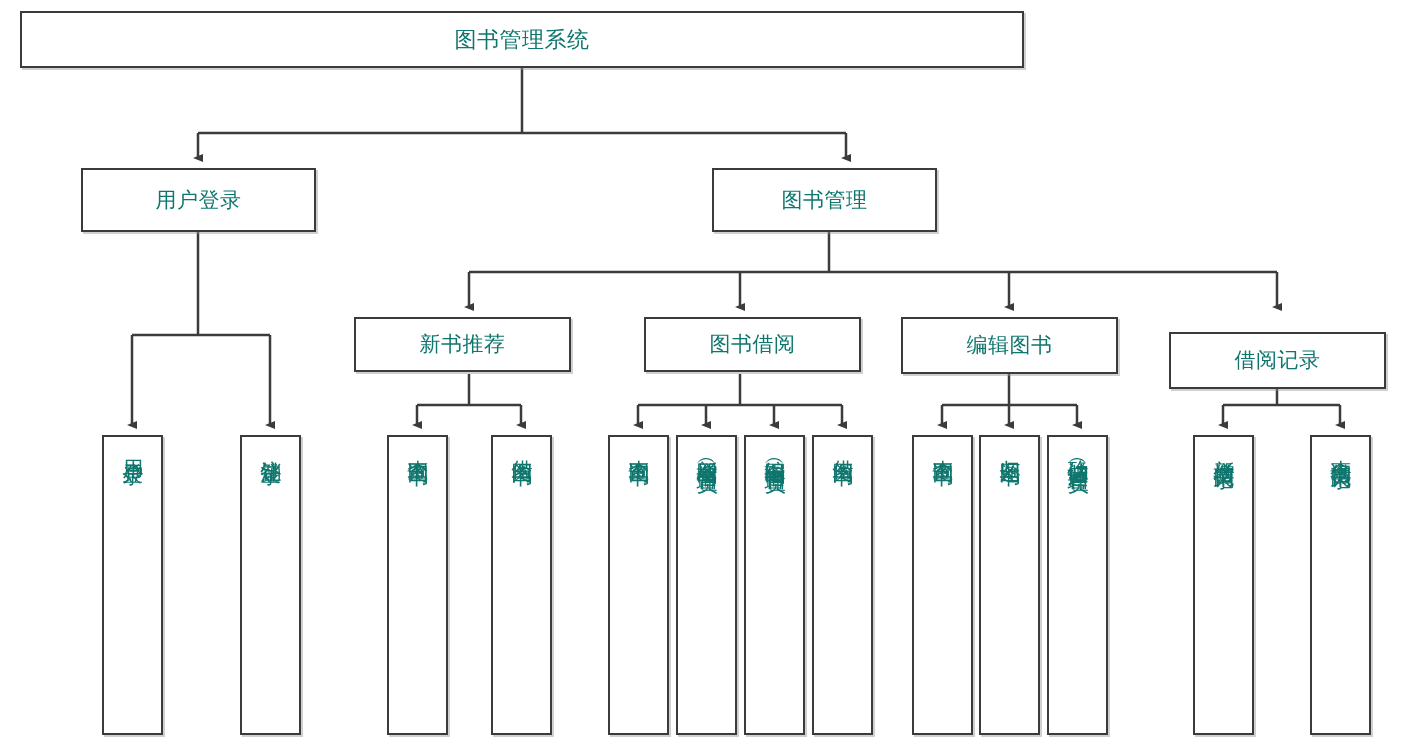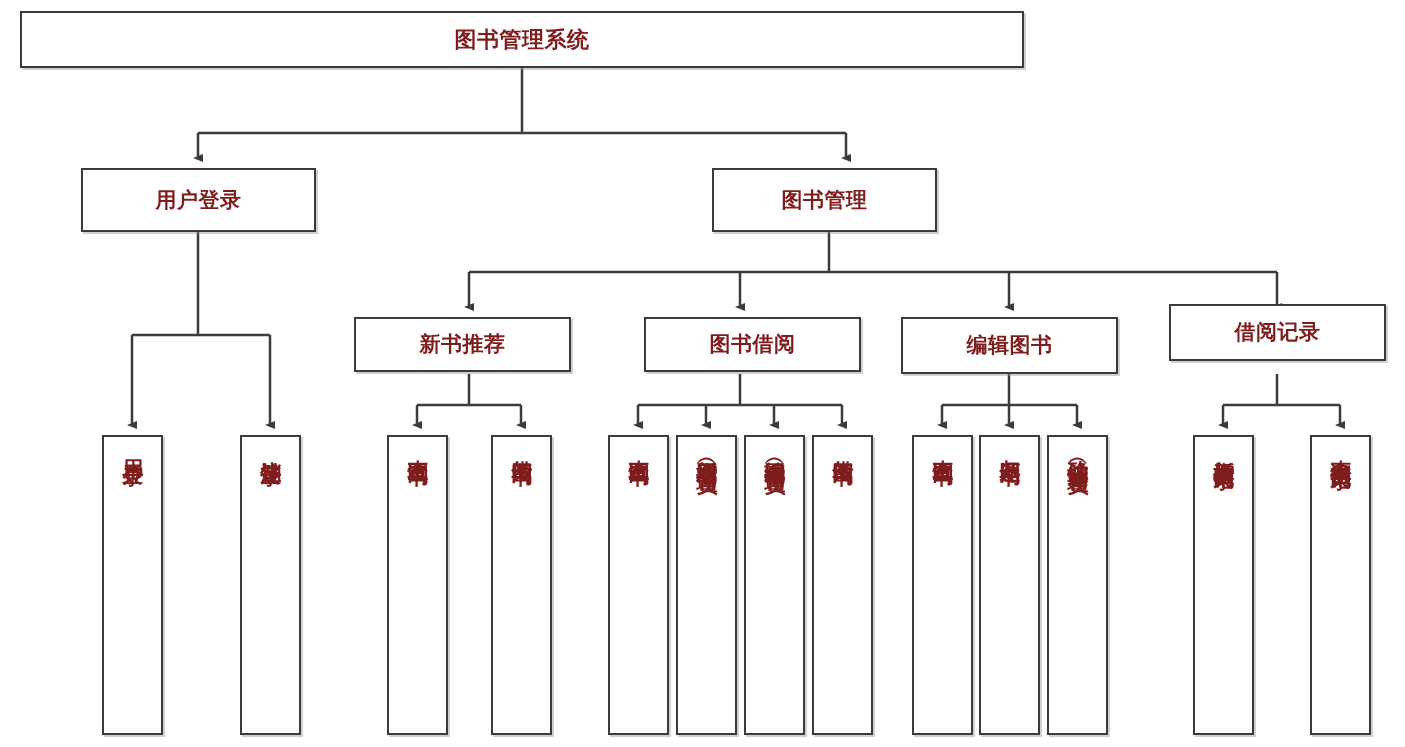--- a/index.html
+++ b/index.html
@@ -30,24 +30,23 @@
     box-sizing: border-box;
     background: #ffffff;
     border: 2.5px solid #3b3b3b;
     box-shadow: 2px 2px 0 rgba(150,150,150,0.45);
     display: flex;
     align-items: center;
     justify-content: center;
     color: #2b2b2b;
   }
   .node .label {
-    color: #7f1d1d;
+    color: #0f766e;
     white-space: nowrap;
     line-height: 1.18;
-    font-weight: bold;
   }
   
   .node.horiz .label {
     font-size: 21px;
     letter-spacing: 0.5px;
   }
   .node.root .label {
     font-size: 22px;
     letter-spacing: 0.5px;
   }
@@ -142,21 +141,21 @@
 
   <div class="node horiz" style="left:354px; top:317px; width:217px; height:55px;">
     <span class="label">新书推荐</span>
   </div>
   <div class="node horiz" style="left:632px; top:317px; width:217px; height:55px;margin-left:12px;">
     <span class="label">图书借阅</span>
   </div>
   <div class="node horiz" style="left:901px; top:317px; width:217px; height:57px;">
     <span class="label">编辑图书</span>
   </div>
-  <div class="node horiz" style="left:1169px; top:304px; width:217px; height:57px;">
+  <div class="node horiz" style="left:1169px; top:332px; width:217px; height:57px;">
     <span class="label">借阅记录</span>
   </div>
 
   <div class="node vert" style="left:102px; top:435px; width:61px; height:300px;">
     <span class="label">用户登录</span>
   </div>
   <div class="node vert" style="left:240px; top:435px; width:61px; height:300px;">
     <span class="label">注销登录</span>
   </div>
 

